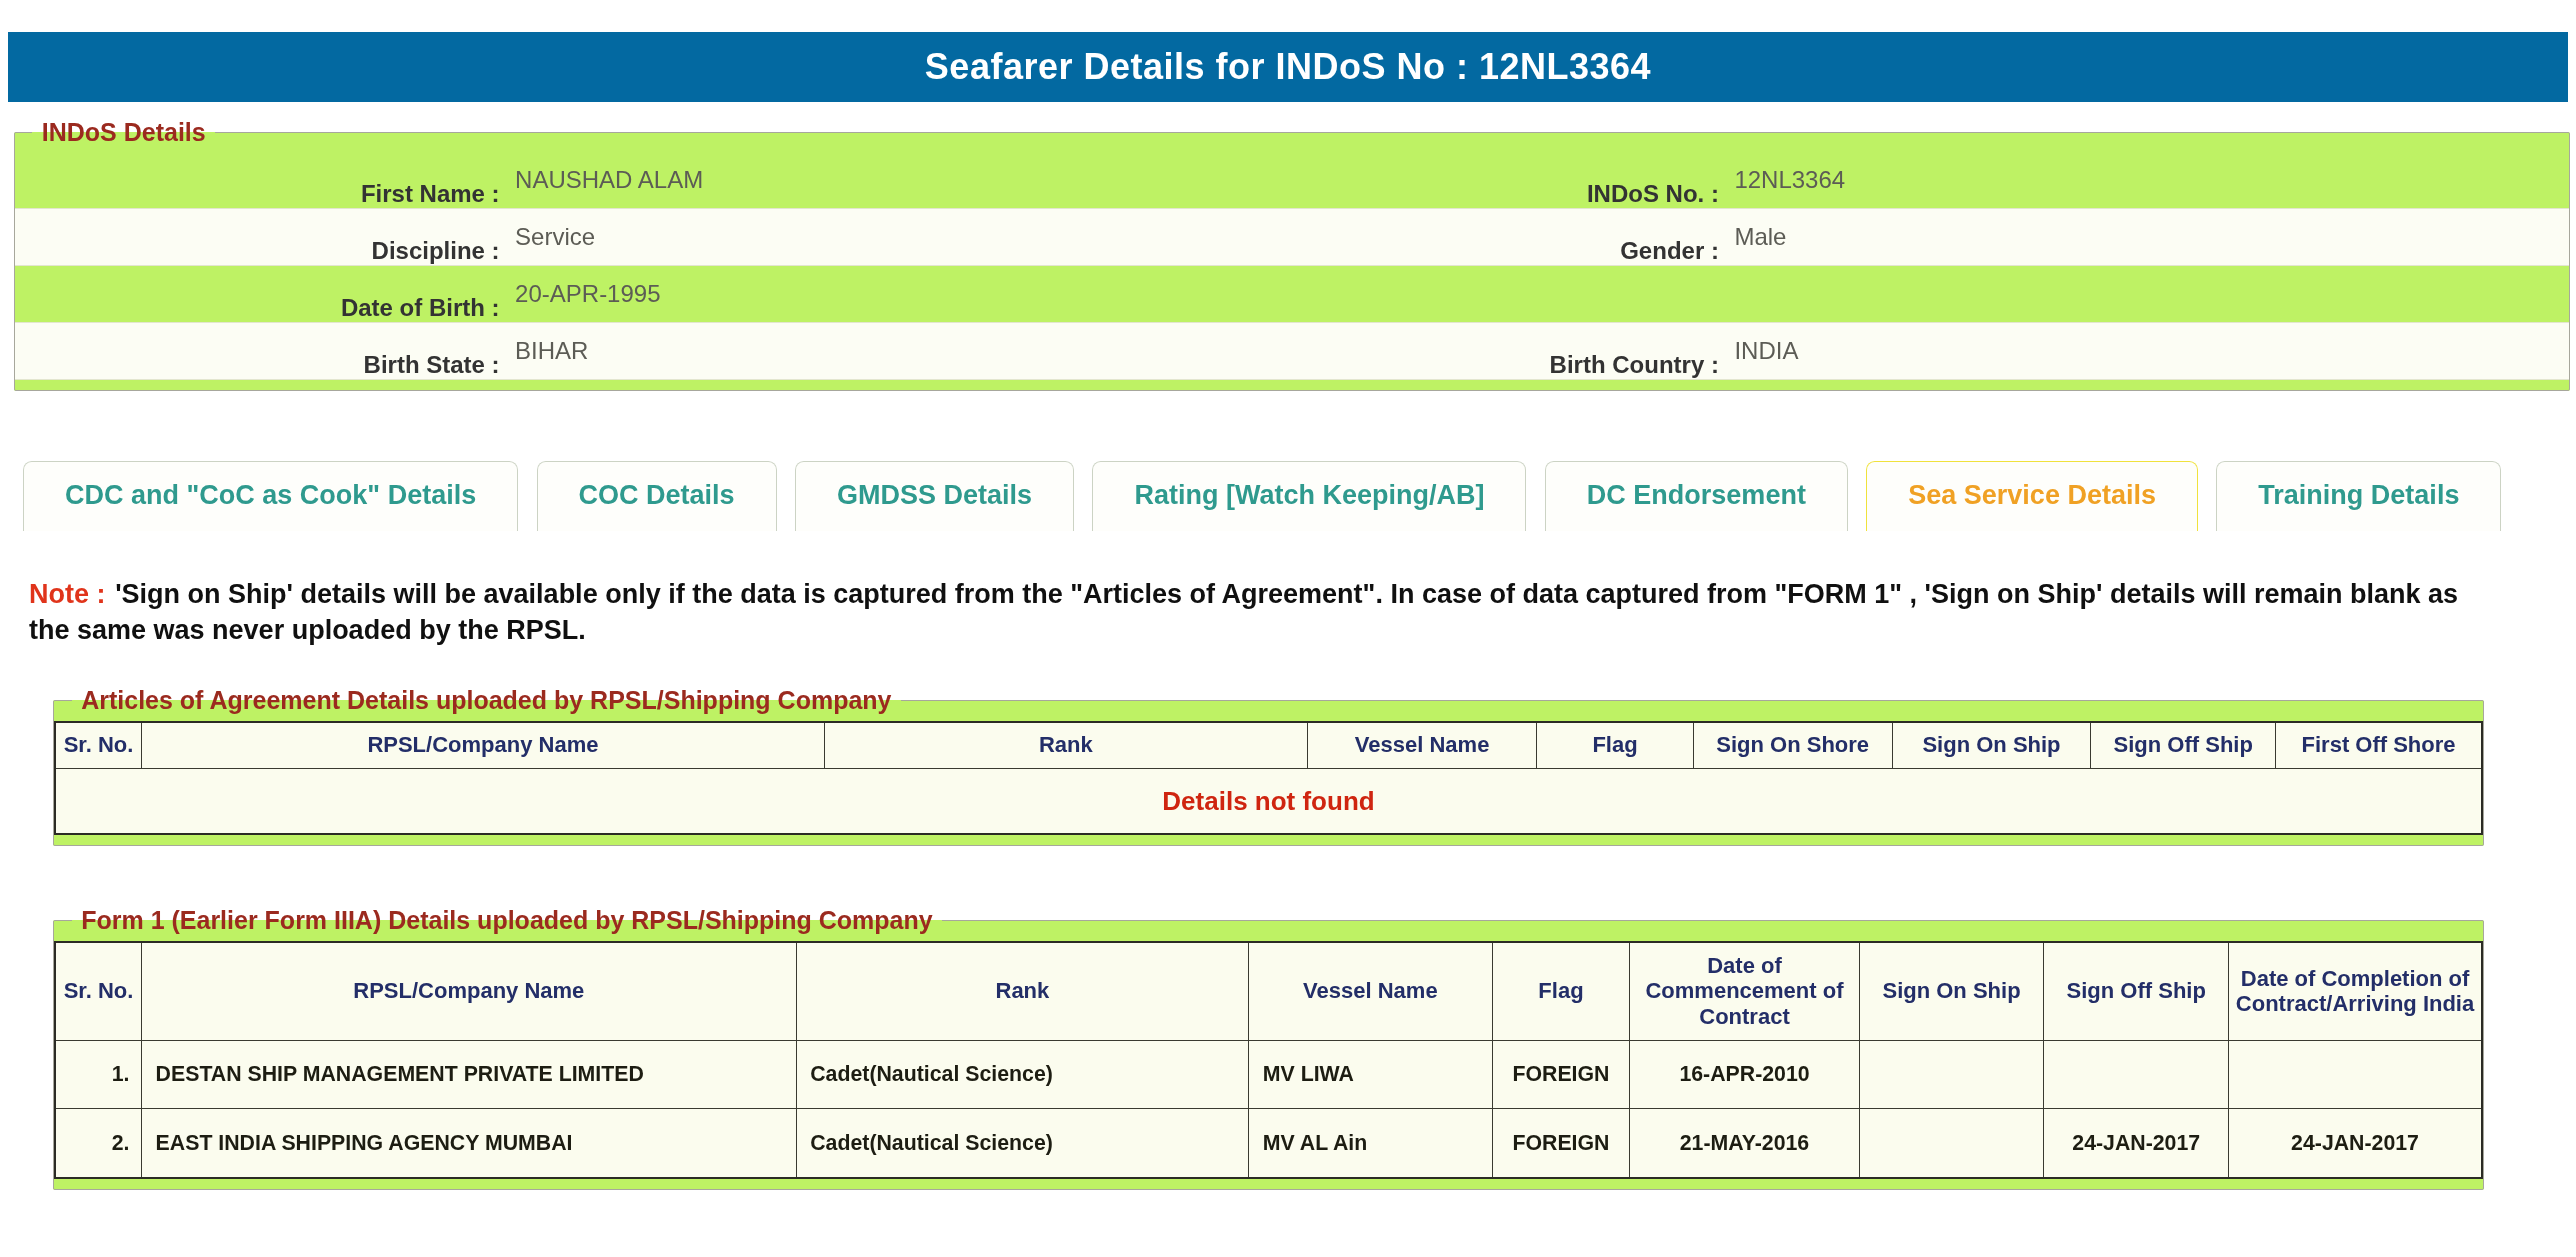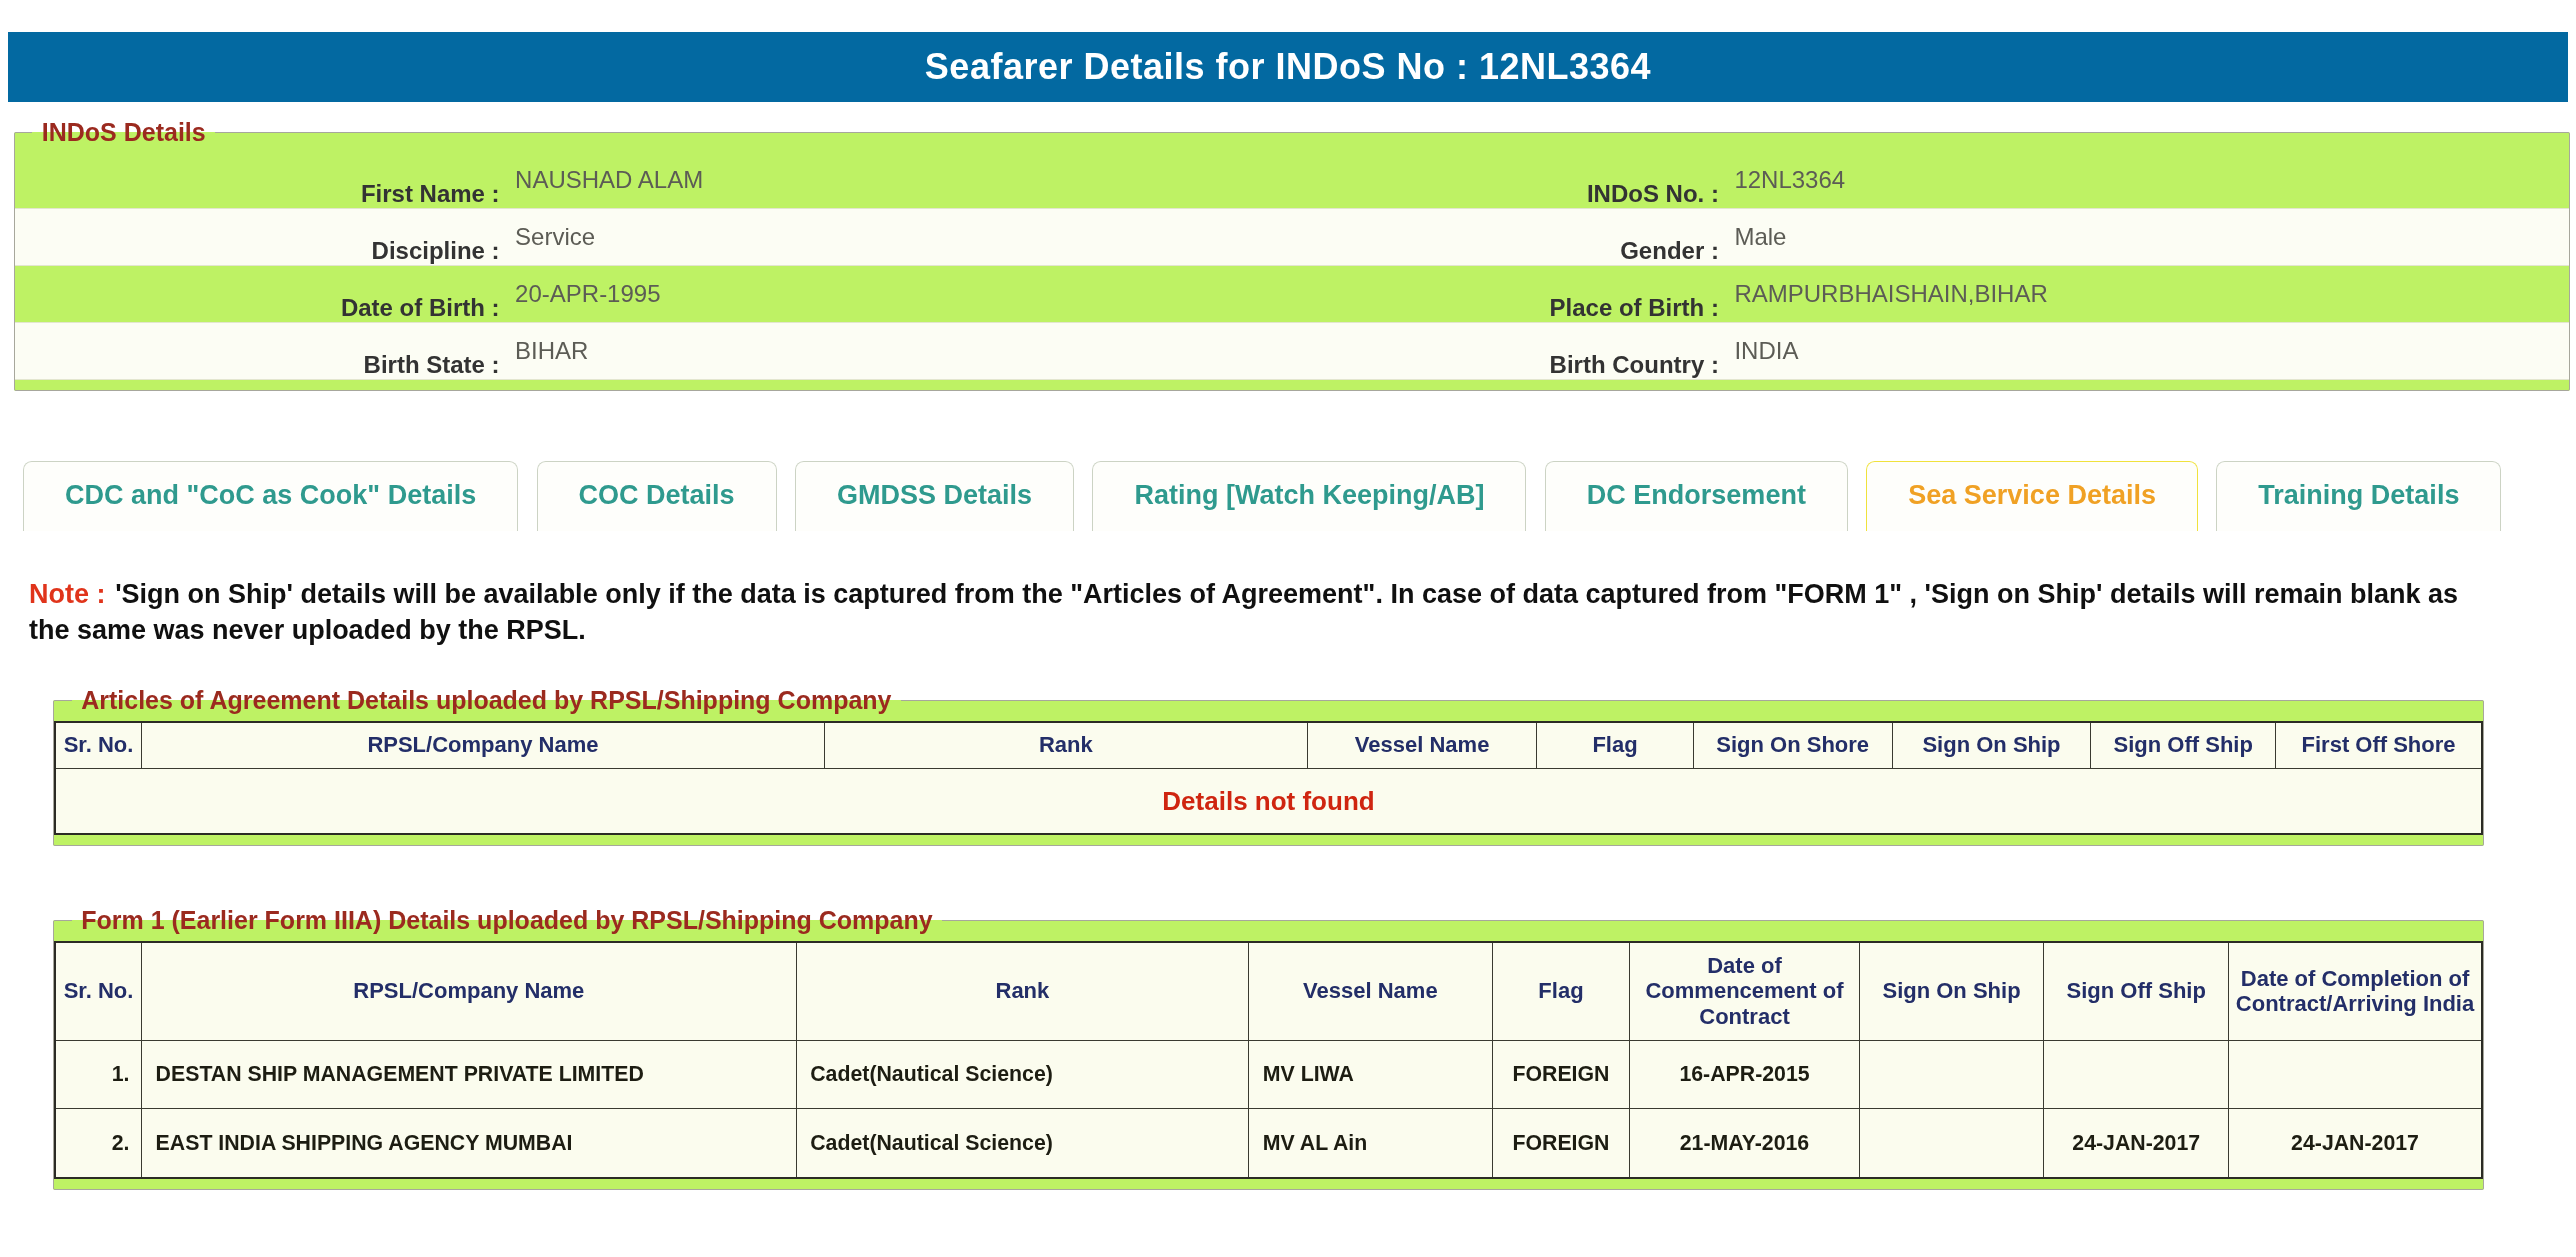--- a/index.html
+++ b/index.html
@@ -123,24 +123,20 @@
       <div class="cell rgt">
         <span class="lbl">Gender :</span>
         <span class="val">Male</span>
       </div>
     </div>
     <div class="row">
       <div class="cell">
         <span class="lbl">Date of Birth :</span>
         <span class="val">20-APR-1995</span>
       </div>
-      <div class="cell rgt">
-        <span class="lbl">Place of Birth :</span>
-        <span class="val">RAMPURBHAISHAIN,BIHAR</span>
-      </div>
     </div>
     <div class="row">
       <div class="cell">
         <span class="lbl">Birth State :</span>
         <span class="val">BIHAR</span>
       </div>
       <div class="cell rgt">
         <span class="lbl">Birth Country :</span>
         <span class="val">INDIA</span>
       </div>
@@ -199,21 +195,21 @@
           <th>Date of Completion of Contract/Arriving India</th>
         </tr>
       </thead>
       <tbody>
         <tr>
           <td>1.</td>
           <td>DESTAN SHIP MANAGEMENT PRIVATE LIMITED</td>
           <td>Cadet(Nautical Science)</td>
           <td>MV LIWA</td>
           <td>FOREIGN</td>
-          <td>16-APR-2015</td>
+          <td>16-APR-2010</td>
           <td></td>
           <td></td>
           <td></td>
         </tr>
         <tr>
           <td>2.</td>
           <td>EAST INDIA SHIPPING AGENCY MUMBAI</td>
           <td>Cadet(Nautical Science)</td>
           <td>MV AL Ain</td>
           <td>FOREIGN</td>

